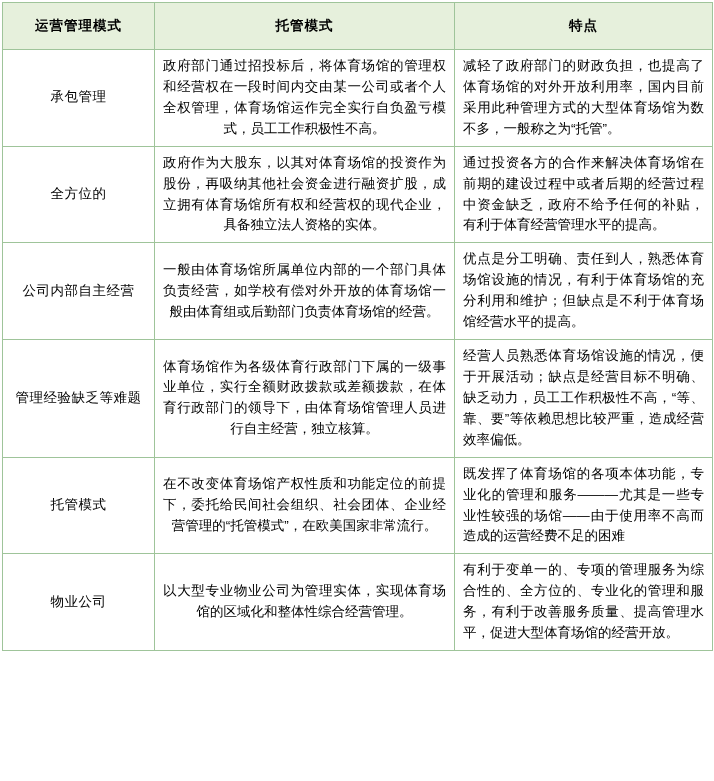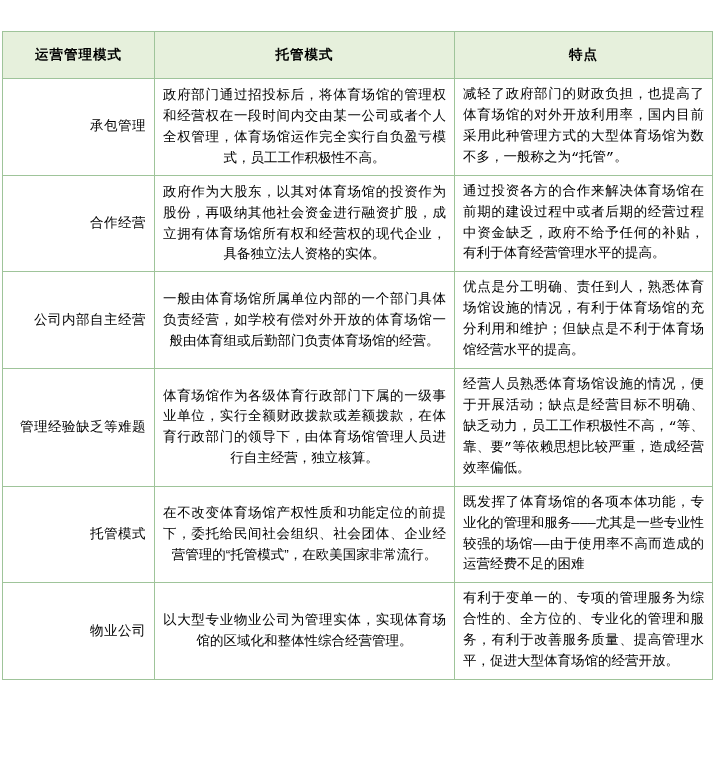--- a/index.html
+++ b/index.html
@@ -10,21 +10,20 @@
   body {
     width: 714px;
     height: 781px;
     font-family: "Liberation Sans", sans-serif;
     color: #000000;
   }
   #table-wrap {
     width: 664px;
     box-sizing: border-box;
     padding: 2px 2px 2px 2px;
-    margin-top: 29px;
   }
   table.mode-table {
     border-collapse: collapse;
     width: 710px;
     table-layout: fixed;
   }
   table.mode-table td, table.mode-table th {
     border: 1px solid #9fc49a;
     vertical-align: middle;
     padding: 6px 8px;
@@ -36,38 +35,37 @@
     font-weight: bold;
     text-align: center;
     font-size: 14px;
     height: 34px;
     letter-spacing: 1px;
   }
   col.c1 { width: 152px; }
   col.c2 { width: 300px; }
   col.c3 { width: 258px; }
   td.mode-name {
-    text-align: right;
+    text-align: center;
     font-size: 14px;
     letter-spacing: 0.5px;
   }
   td.mode-desc {
     text-align: justify;
     text-align-last: center;
     text-justify: inter-ideograph;
     padding-left: 14px;
     padding-right: 14px;
   }
   td.mode-feature {
     text-align: justify;
     text-align-last: left;
     text-justify: inter-ideograph;
     padding-left: 10px;
     padding-right: 10px;
-    font-family: Liberation Mono, monospace;
   }
 </style>
 </head>
 <body>
 
 <div id="table-wrap">
   <table class="mode-table">
     <colgroup>
       <col class="c1">
       <col class="c2">
@@ -80,21 +78,21 @@
         <th>特点</th>
       </tr>
     </thead>
     <tbody>
       <tr>
         <td class="mode-name">承包管理</td>
         <td class="mode-desc">政府部门通过招投标后，将体育场馆的管理权和经营权在一段时间内交由某一公司或者个人全权管理，体育场馆运作完全实行自负盈亏模式，员工工作积极性不高。</td>
         <td class="mode-feature">减轻了政府部门的财政负担，也提高了体育场馆的对外开放利用率，国内目前采用此种管理方式的大型体育场馆为数不多，一般称之为“托管”。</td>
       </tr>
       <tr>
-        <td class="mode-name">合作经营</td>
+        <td class="mode-name">全方位的</td>
         <td class="mode-desc">政府作为大股东，以其对体育场馆的投资作为股份，再吸纳其他社会资金进行融资扩股，成立拥有体育场馆所有权和经营权的现代企业，具备独立法人资格的实体。</td>
         <td class="mode-feature">通过投资各方的合作来解决体育场馆在前期的建设过程中或者后期的经营过程中资金缺乏，政府不给予任何的补贴，有利于体育经营管理水平的提高。</td>
       </tr>
       <tr>
         <td class="mode-name">公司内部自主经营</td>
         <td class="mode-desc">一般由体育场馆所属单位内部的一个部门具体负责经营，如学校有偿对外开放的体育场馆一般由体育组或后勤部门负责体育场馆的经营。</td>
         <td class="mode-feature">优点是分工明确、责任到人，熟悉体育场馆设施的情况，有利于体育场馆的充分利用和维护；但缺点是不利于体育场馆经营水平的提高。</td>
       </tr>
       <tr>
         <td class="mode-name">管理经验缺乏等难题</td>

